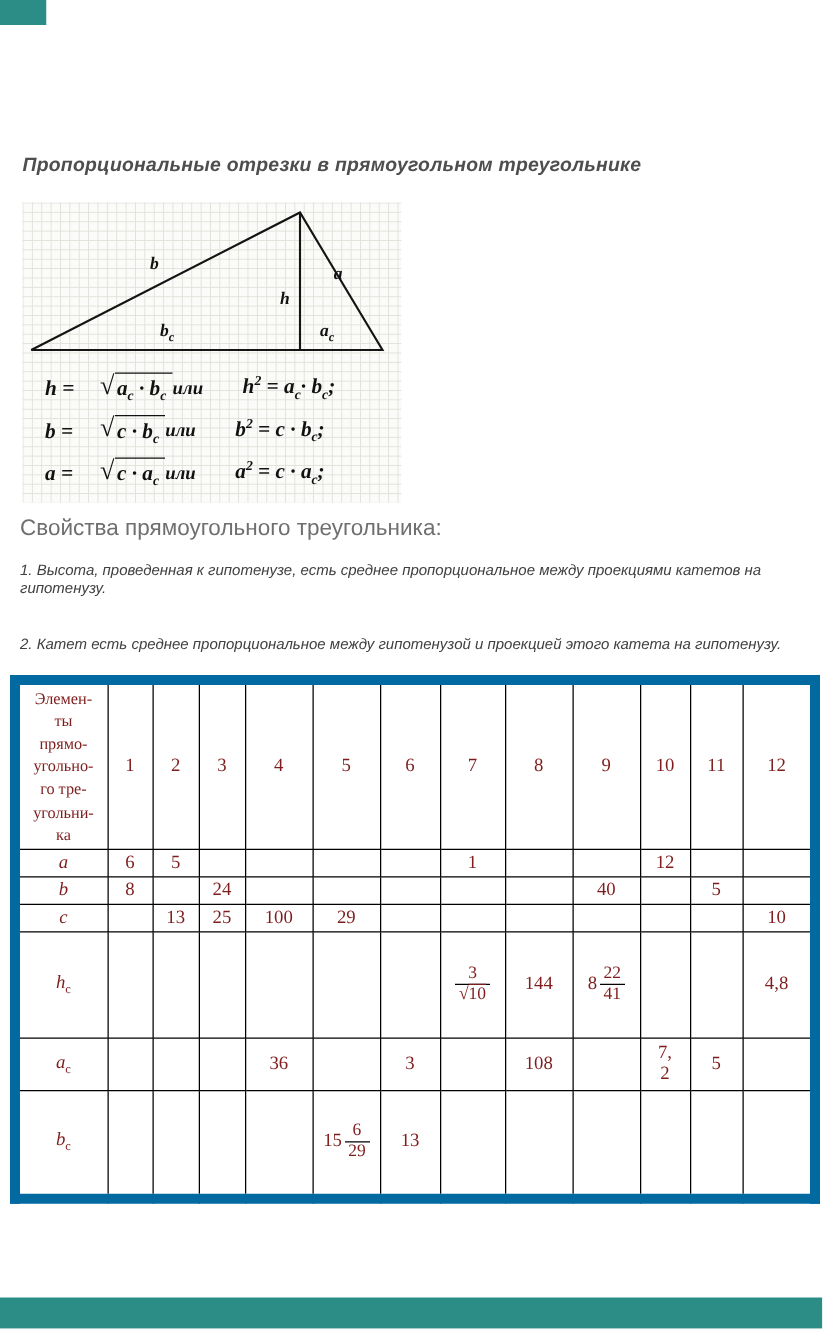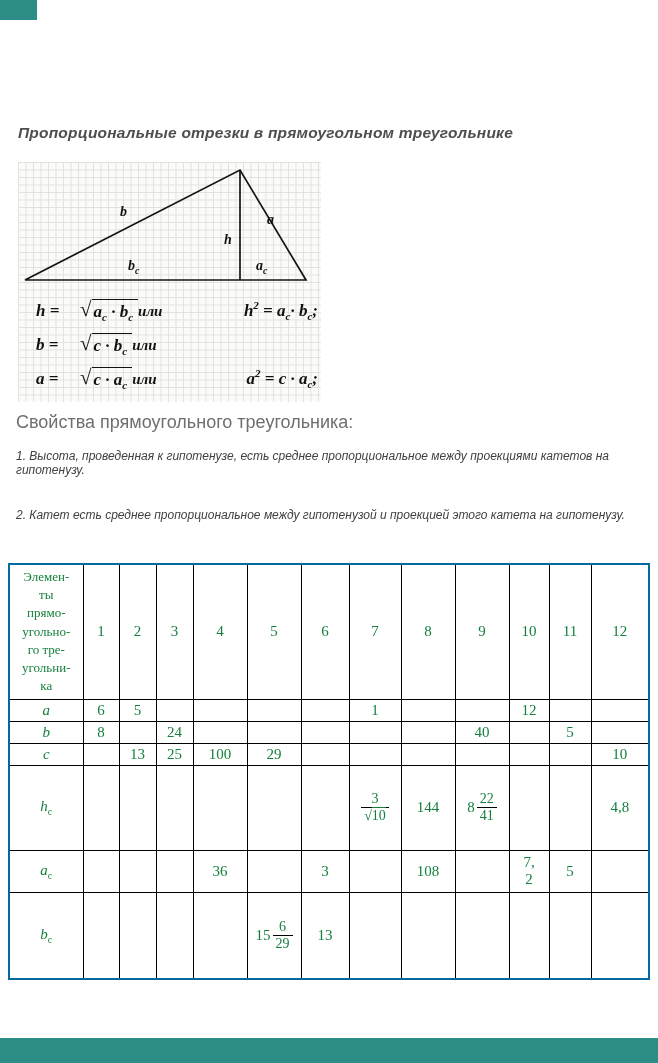--- a/index.html
+++ b/index.html
@@ -30,34 +30,34 @@
   .formulas{position:absolute;left:10px;top:132px;width:290px;}
   .formula-row{display:flex;align-items:center;height:34px;
                font:italic bold 17px "Liberation Serif",serif;color:#111;}
   .formula-row sub{font-size:11px;}
   .formula-row sup{font-size:11px;}
   .f-left{width:44px;padding-left:8px;}
   .radical{display:inline-flex;align-items:flex-start;}
   .rsign{font-size:21px;line-height:1;font-style:normal;}
   .radicand{border-top:1.6px solid #111;padding:2px 5px 0 2px;font-family:Liberation Serif, serif;}
   .f-or{width:56px;text-align:left;font-size:15px;}
-  .f-right{flex:1;text-align:right;}
+  .f-right{flex:1;}
 
   
   .props-title{position:absolute;left:16px;top:412px;margin:0;
                font-size:18px;color:#6f6f6f;}
   .prop{position:absolute;left:16px;width:640px;margin:0;
         font:italic 12px "Liberation Sans",sans-serif;color:#404040;}
   .prop-1{top:449px;}
   .prop-2{top:508px;}
 
   
-  table{position:absolute;left:8px;top:563px;border-collapse:collapse;
-        table-layout:fixed;width:642px;border:2px solid #0369a1;
-        font-family:"Liberation Serif",serif;color:#15803d;}
+  table{position:absolute;left:8px;top:540px;border-collapse:collapse;
+        table-layout:fixed;width:642px;border:8px solid #0369a1;
+        font-family:"Liberation Serif",serif;color:#7f1d1d;}
   th,td{border:1px solid #000;text-align:center;vertical-align:middle;
         padding:0 1px;white-space:pre-line;overflow:hidden;}
   thead tr{height:135px;}
   th.corner{font-size:13px;font-weight:normal;line-height:1.4;}
   th.colnum{font-size:15px;font-weight:normal;}
   td{font-size:15px;}
   th.rowlab{font-weight:normal;font-size:15px;}
   th.rowlab i{font-family:"Liberation Serif",serif;}
   th.rowlab sub,td sub{font-size:10px;}
 
@@ -97,20 +97,21 @@
           <span class="f-or">или</span>
           <span class="f-right">h<sup>2</sup> = a<sub>c</sub>· b<sub>c</sub>;</span>
         </div>
         <div class="formula-row">
           <span class="f-left">b =</span>
           <span class="radical">
             <span class="rsign">√</span>
             <span class="radicand">c · b<sub>c</sub></span>
           </span>
           <span class="f-or">или</span>
+          <span class="f-right">b<sup>2</sup> = c · b<sub>c</sub>;</span>
         </div>
         <div class="formula-row">
           <span class="f-left">a =</span>
           <span class="radical">
             <span class="rsign">√</span>
             <span class="radicand">c · a<sub>c</sub></span>
           </span>
           <span class="f-or">или</span>
           <span class="f-right">a<sup>2</sup> = c · a<sub>c</sub>;</span>
         </div>

